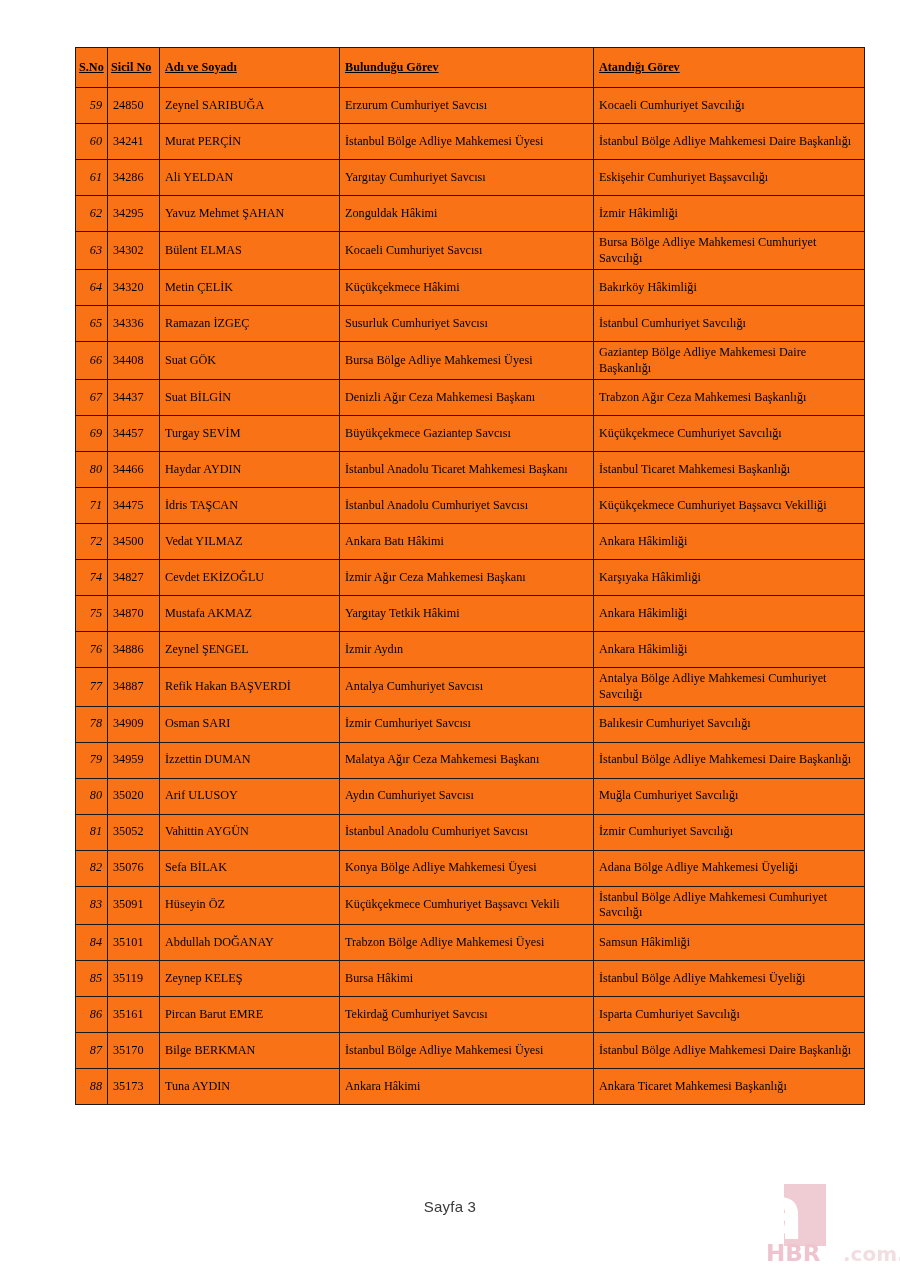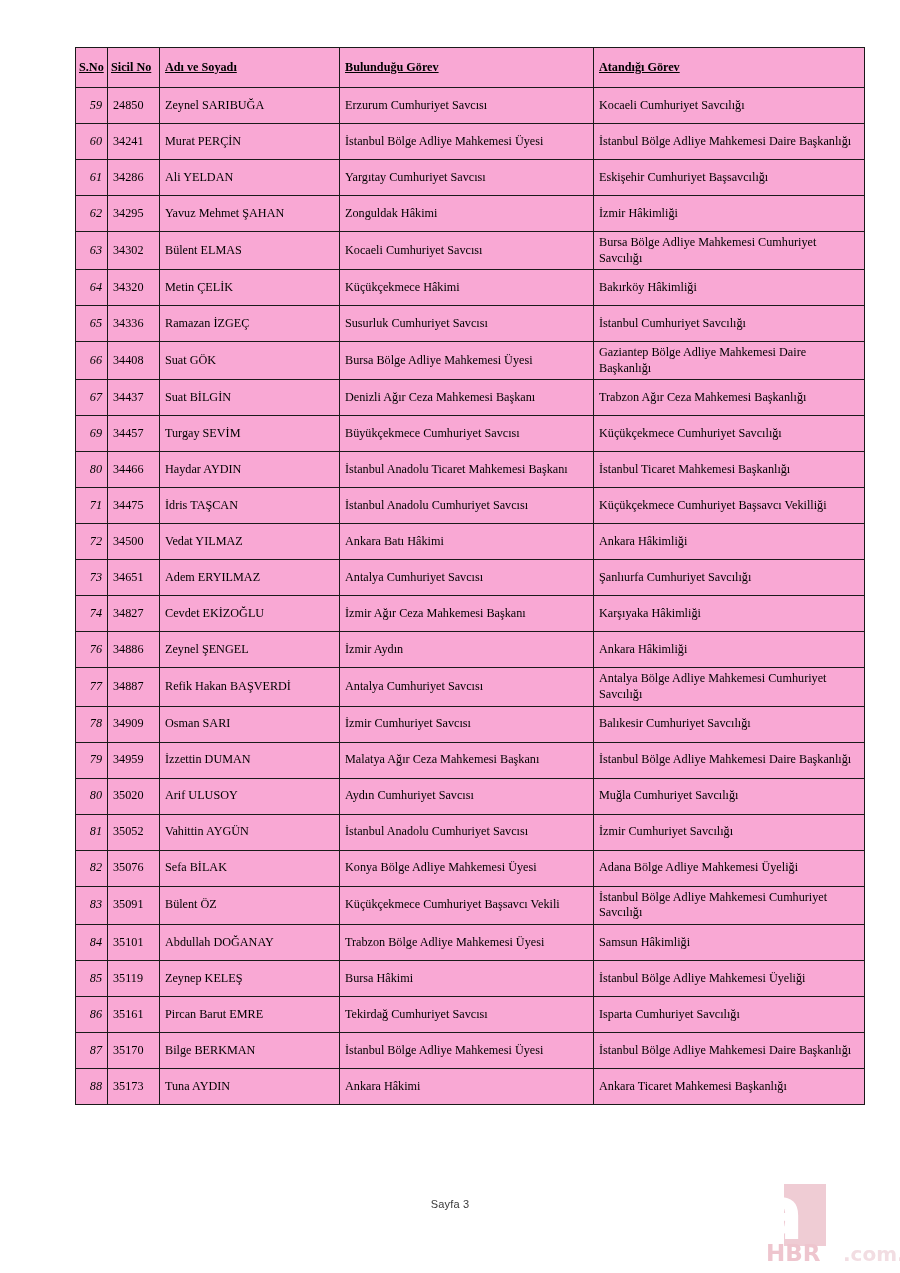--- a/index.html
+++ b/index.html
@@ -28,21 +28,21 @@
     position: absolute;
     left: 75px;
     top: 47px;
     width: 789px;
   }
 
   table.roster {
     border-collapse: collapse;
     table-layout: fixed;
     width: 789px;
-    background: #f9a8d4;
+    background: #f97316;
   }
 
   table.roster col.c-sno     { width: 32px; }
   table.roster col.c-sicil   { width: 52px; }
   table.roster col.c-ad      { width: 180px; }
   table.roster col.c-bulundu { width: 254px; }
   table.roster col.c-atandi  { width: 271px; }
 
   table.roster th,
   table.roster td {
@@ -87,21 +87,21 @@
     padding-left: 4px;
   }
 
   .footer-page {
     position: absolute;
     left: 0;
     top: 1198px;
     width: 900px;
     text-align: center;
     font-family: "Liberation Sans", "DejaVu Sans", sans-serif;
-    font-size: 11px;
+    font-size: 15px;
     color: #3a3a3a;
     letter-spacing: 0.2px;
   }
 
   
   .watermark {
     position: absolute;
     left: 752px;
     top: 1182px;
     width: 142px;
@@ -237,21 +237,21 @@
             <td class="cell-sno">67</td>
             <td class="cell-sicil">34437</td>
             <td class="cell-name">Suat BİLGİN</td>
             <td class="cell-current">Denizli Ağır Ceza Mahkemesi Başkanı</td>
             <td class="cell-assigned">Trabzon Ağır Ceza Mahkemesi Başkanlığı</td>
           </tr>
           <tr>
             <td class="cell-sno">69</td>
             <td class="cell-sicil">34457</td>
             <td class="cell-name">Turgay SEVİM</td>
-            <td class="cell-current">Büyükçekmece Cumhuriyet Savcısı</td>
+            <td class="cell-current">Büyükçekmece Gaziantep Savcısı</td>
             <td class="cell-assigned">Küçükçekmece Cumhuriyet Savcılığı</td>
           </tr>
           <tr>
             <td class="cell-sno">80</td>
             <td class="cell-sicil">34466</td>
             <td class="cell-name">Haydar AYDIN</td>
             <td class="cell-current">İstanbul Anadolu Ticaret Mahkemesi Başkanı</td>
             <td class="cell-assigned">İstanbul Ticaret Mahkemesi Başkanlığı</td>
           </tr>
           <tr>
@@ -262,34 +262,34 @@
             <td class="cell-assigned">Küçükçekmece Cumhuriyet Başsavcı Vekilliği</td>
           </tr>
           <tr>
             <td class="cell-sno">72</td>
             <td class="cell-sicil">34500</td>
             <td class="cell-name">Vedat YILMAZ</td>
             <td class="cell-current">Ankara Batı Hâkimi</td>
             <td class="cell-assigned">Ankara Hâkimliği</td>
           </tr>
           <tr>
-            <td class="cell-sno">73</td>
-            <td class="cell-sicil">34651</td>
-            <td class="cell-name">Adem ERYILMAZ</td>
-            <td class="cell-current">Antalya Cumhuriyet Savcısı</td>
-            <td class="cell-assigned">Şanlıurfa Cumhuriyet Savcılığı</td>
-          </tr>
-          <tr>
             <td class="cell-sno">74</td>
             <td class="cell-sicil">34827</td>
             <td class="cell-name">Cevdet EKİZOĞLU</td>
             <td class="cell-current">İzmir Ağır Ceza Mahkemesi Başkanı</td>
             <td class="cell-assigned">Karşıyaka Hâkimliği</td>
           </tr>
           <tr>
+            <td class="cell-sno">75</td>
+            <td class="cell-sicil">34870</td>
+            <td class="cell-name">Mustafa AKMAZ</td>
+            <td class="cell-current">Yargıtay Tetkik Hâkimi</td>
+            <td class="cell-assigned">Ankara Hâkimliği</td>
+          </tr>
+          <tr>
             <td class="cell-sno">76</td>
             <td class="cell-sicil">34886</td>
             <td class="cell-name">Zeynel ŞENGEL</td>
             <td class="cell-current">İzmir Aydın</td>
             <td class="cell-assigned">Ankara Hâkimliği</td>
           </tr>
           <tr>
             <td class="cell-sno">77</td>
             <td class="cell-sicil">34887</td>
             <td class="cell-name">Refik Hakan BAŞVERDİ</td>
@@ -327,21 +327,21 @@
           <tr>
             <td class="cell-sno">82</td>
             <td class="cell-sicil">35076</td>
             <td class="cell-name">Sefa BİLAK</td>
             <td class="cell-current">Konya Bölge Adliye Mahkemesi Üyesi</td>
             <td class="cell-assigned">Adana Bölge Adliye Mahkemesi Üyeliği</td>
           </tr>
           <tr>
             <td class="cell-sno">83</td>
             <td class="cell-sicil">35091</td>
-            <td class="cell-name">Bülent ÖZ</td>
+            <td class="cell-name">Hüseyin ÖZ</td>
             <td class="cell-current">Küçükçekmece Cumhuriyet Başsavcı Vekili</td>
             <td class="cell-assigned">İstanbul Bölge Adliye Mahkemesi Cumhuriyet Savcılığı</td>
           </tr>
           <tr>
             <td class="cell-sno">84</td>
             <td class="cell-sicil">35101</td>
             <td class="cell-name">Abdullah DOĞANAY</td>
             <td class="cell-current">Trabzon Bölge Adliye Mahkemesi Üyesi</td>
             <td class="cell-assigned">Samsun Hâkimliği</td>
           </tr>

